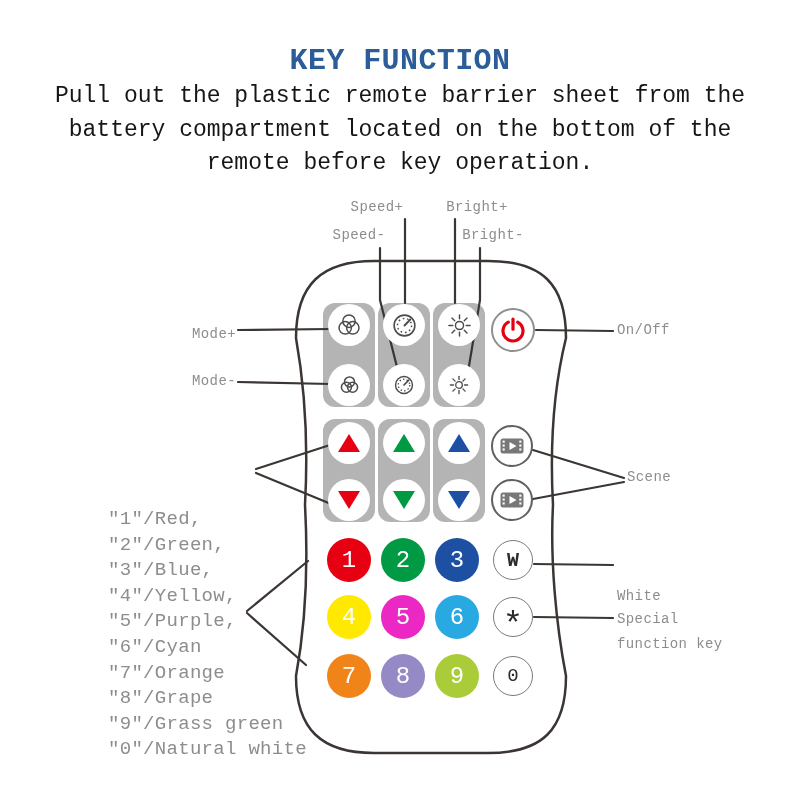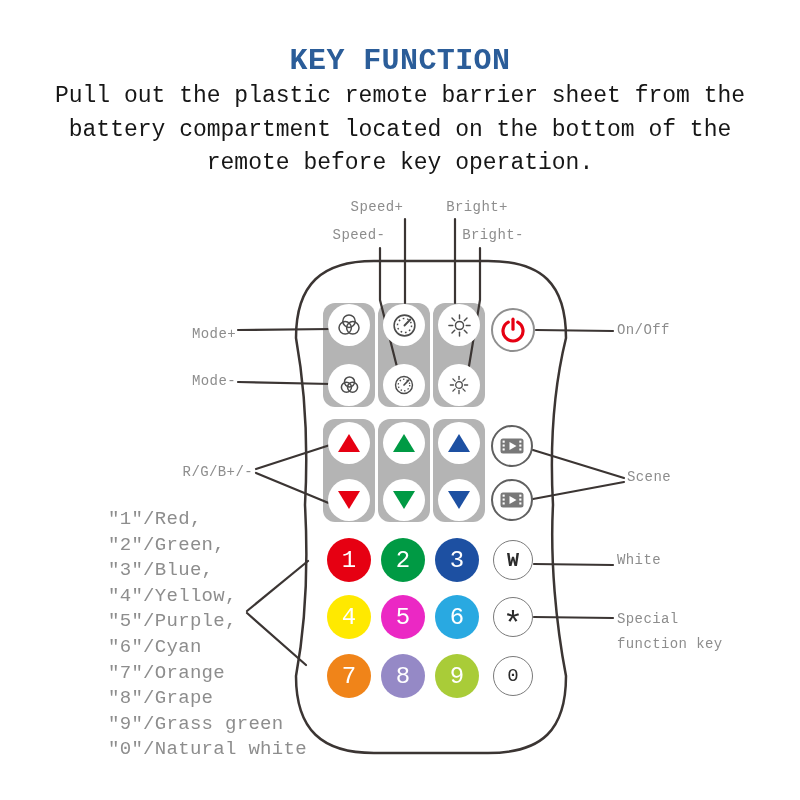--- a/index.html
+++ b/index.html
@@ -66,24 +66,23 @@
       <line class="ln" x1="534" y1="617" x2="613" y2="618"></line>
     </g>
   </svg>
 
   <div class="lbl center" style="left:377px;top:199px">Speed+</div>
   <div class="lbl center" style="left:359px;top:227px">Speed-</div>
   <div class="lbl center" style="left:477px;top:199px">Bright+</div>
   <div class="lbl center" style="left:493px;top:227px">Bright-</div>
   <div class="lbl right" style="left:126px;top:326px;width:110px">Mode+</div>
   <div class="lbl right" style="left:126px;top:373px;width:110px">Mode-</div>
-  <div class="lbl right" style="left:126px;top:464px;width:127px">R/G/B+/-</div>
   <div class="lbl" style="left:617px;top:322px">On/Off</div>
   <div class="lbl" style="left:627px;top:469px">Scene</div>
-  <div class="lbl" style="left:617px;top:552px">White</div>
+  <div class="lbl" style="left:617px;top:588px">White</div>
   <div class="lbl wrap" style="left:617px;top:607px;width:112px">Special function key</div>
 
   <div class="legend">
     <div>"1"/Red,</div>
     <div>"2"/Green,</div>
     <div>"3"/Blue,</div>
     <div>"4"/Yellow,</div>
     <div>"5"/Purple,</div>
     <div>"6"/Cyan</div>
     <div>"7"/Orange</div>

